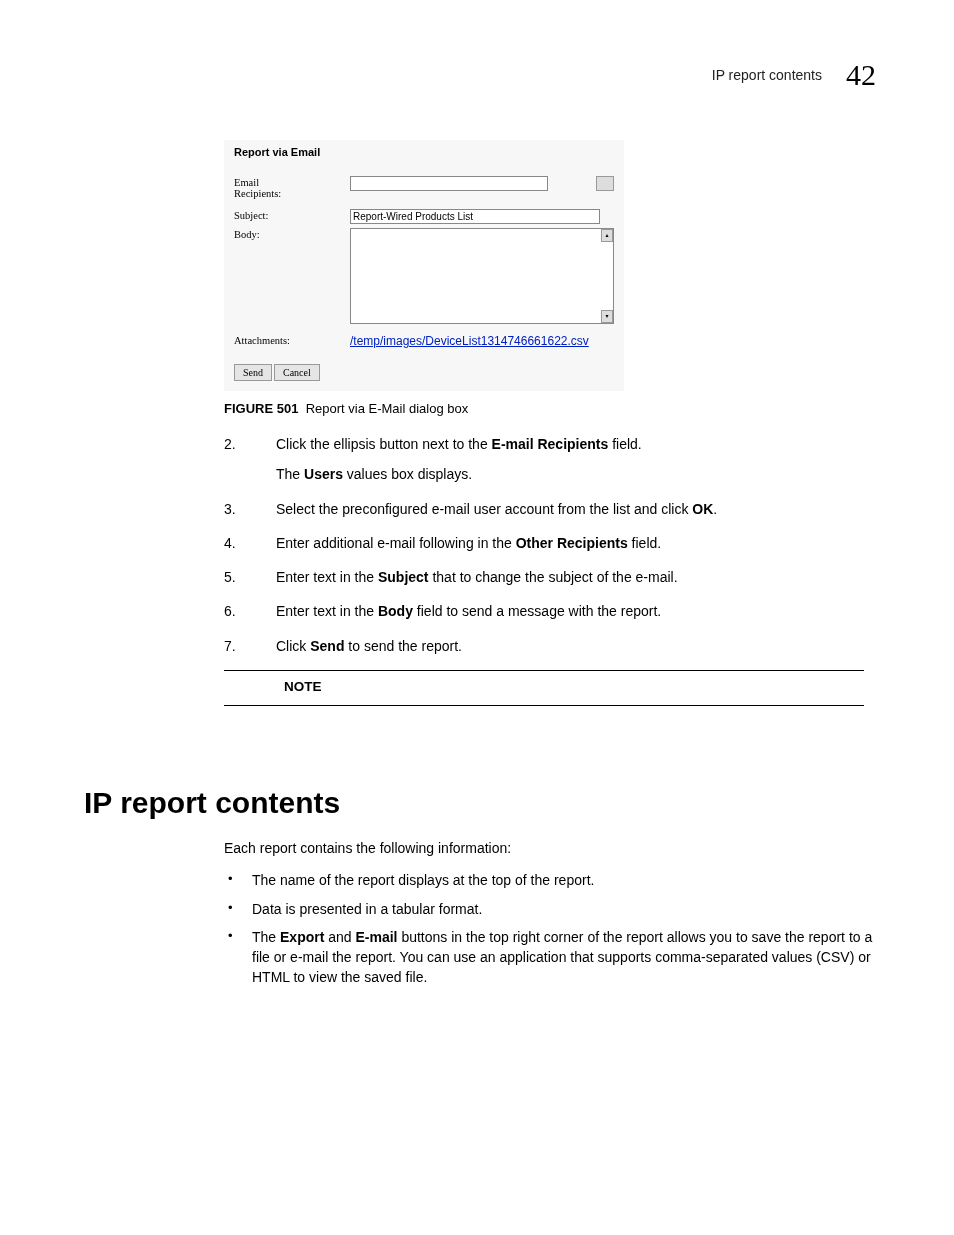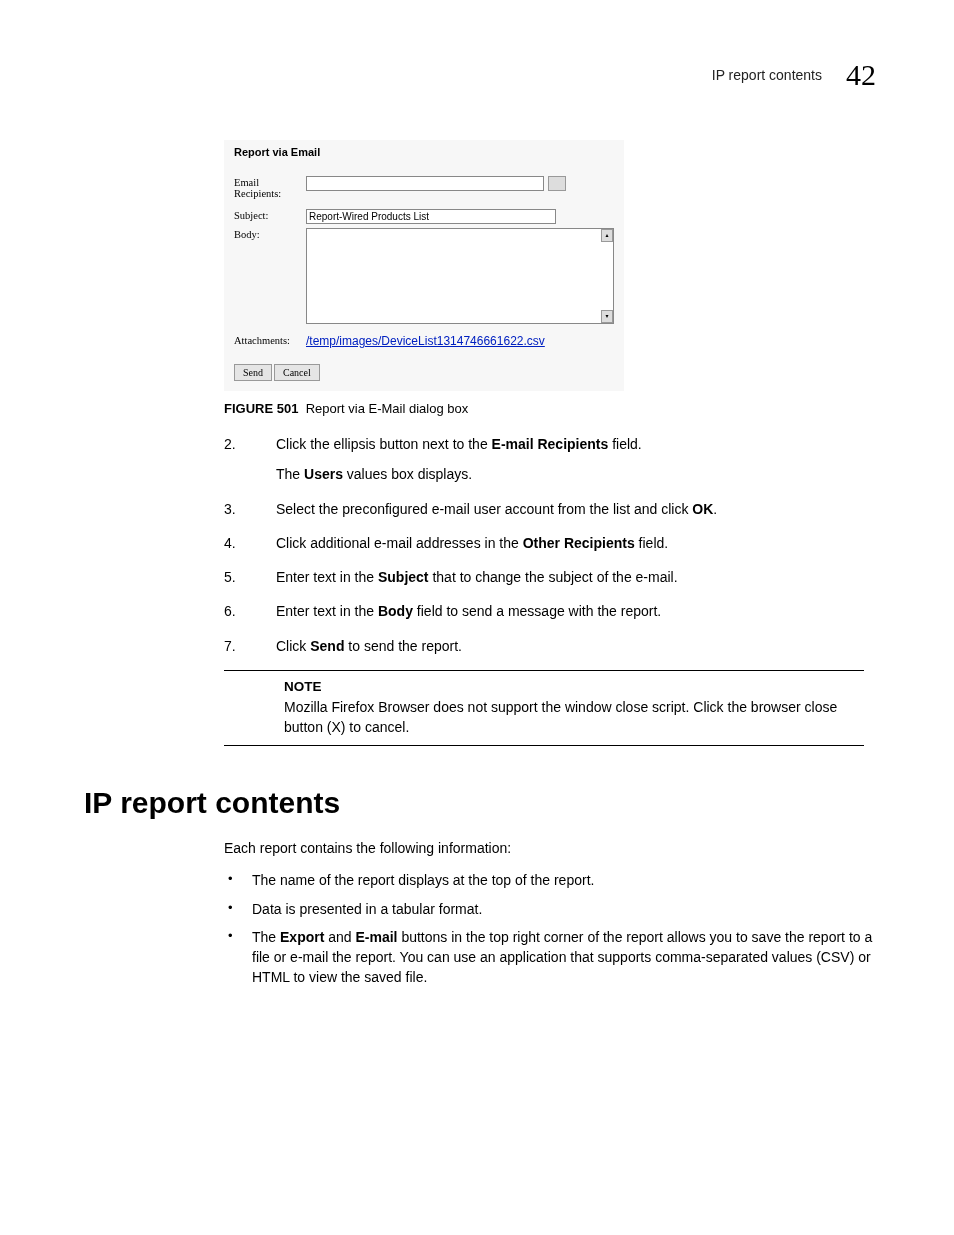--- a/index.html
+++ b/index.html
@@ -49,20 +49,21 @@
   .dialog-title {
     font-family: Arial, sans-serif;
     font-weight: bold;
     font-size: 11px;
     margin-bottom: 18px;
   }
   .dialog-row {
     display: flex;
     align-items: flex-start;
     margin-bottom: 4px;
+    gap: 44px;
   }
   .dialog-label {
     width: 72px;
     font-size: 10.5px;
     padding-top: 1px;
   }
   .dialog-input {
     border: 1px solid #888;
     background: #fff;
     height: 15px;
@@ -279,21 +280,21 @@
     <div class="step-item">
       <div class="step-num">3.</div>
       <div class="step-body">
         <span>Select the preconfigured e-mail user account from the list and click </span><b>OK</b><span>.</span>
       </div>
     </div>
 
     <div class="step-item">
       <div class="step-num">4.</div>
       <div class="step-body">
-        <span>Click additional e-mail addresses in the </span><b>Other Recipients</b><span> field.</span>
+        <span>Enter additional e-mail following in the </span><b>Other Recipients</b><span> field.</span>
       </div>
     </div>
 
     <div class="step-item">
       <div class="step-num">5.</div>
       <div class="step-body">
         <span>Enter text in the </span><b>Subject</b><span> that to change the subject of the e-mail.</span>
       </div>
     </div>
 
@@ -307,21 +308,20 @@
     <div class="step-item">
       <div class="step-num">7.</div>
       <div class="step-body">
         <span>Click </span><b>Send</b><span> to send the report.</span>
       </div>
     </div>
   </div>
 
   <div class="note-box">
     <div class="note-label">NOTE</div>
-    <div>Mozilla Firefox Browser does not support the window close script. Click the browser close button (X) to cancel.</div>
   </div>
 
 </div>
 
 <div class="section-heading">IP report contents</div>
 
 <div class="section-body">
   <div>Each report contains the following information:</div>
   <div class="bullets">
     <div class="bullet-item">

